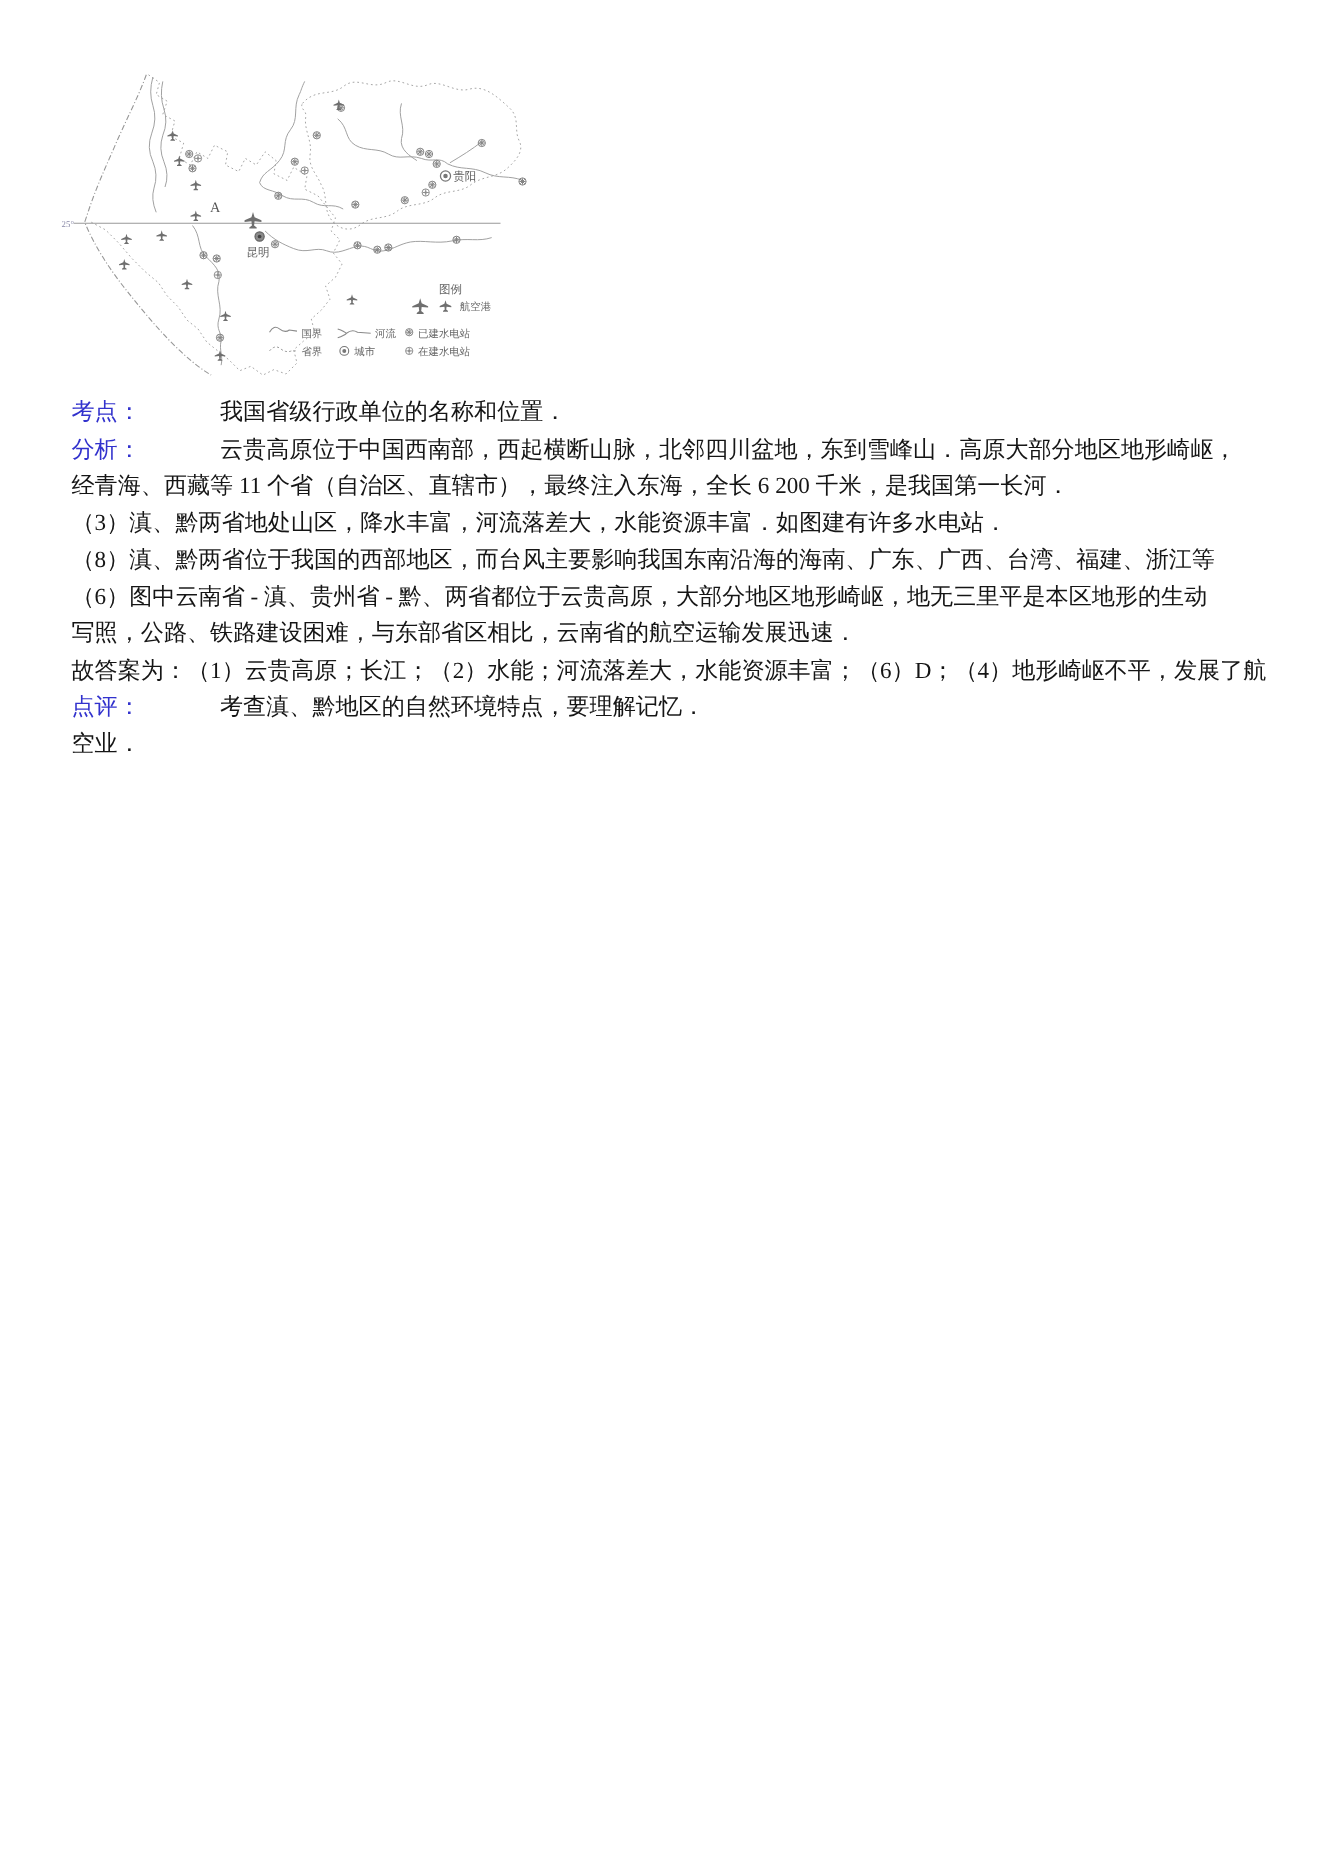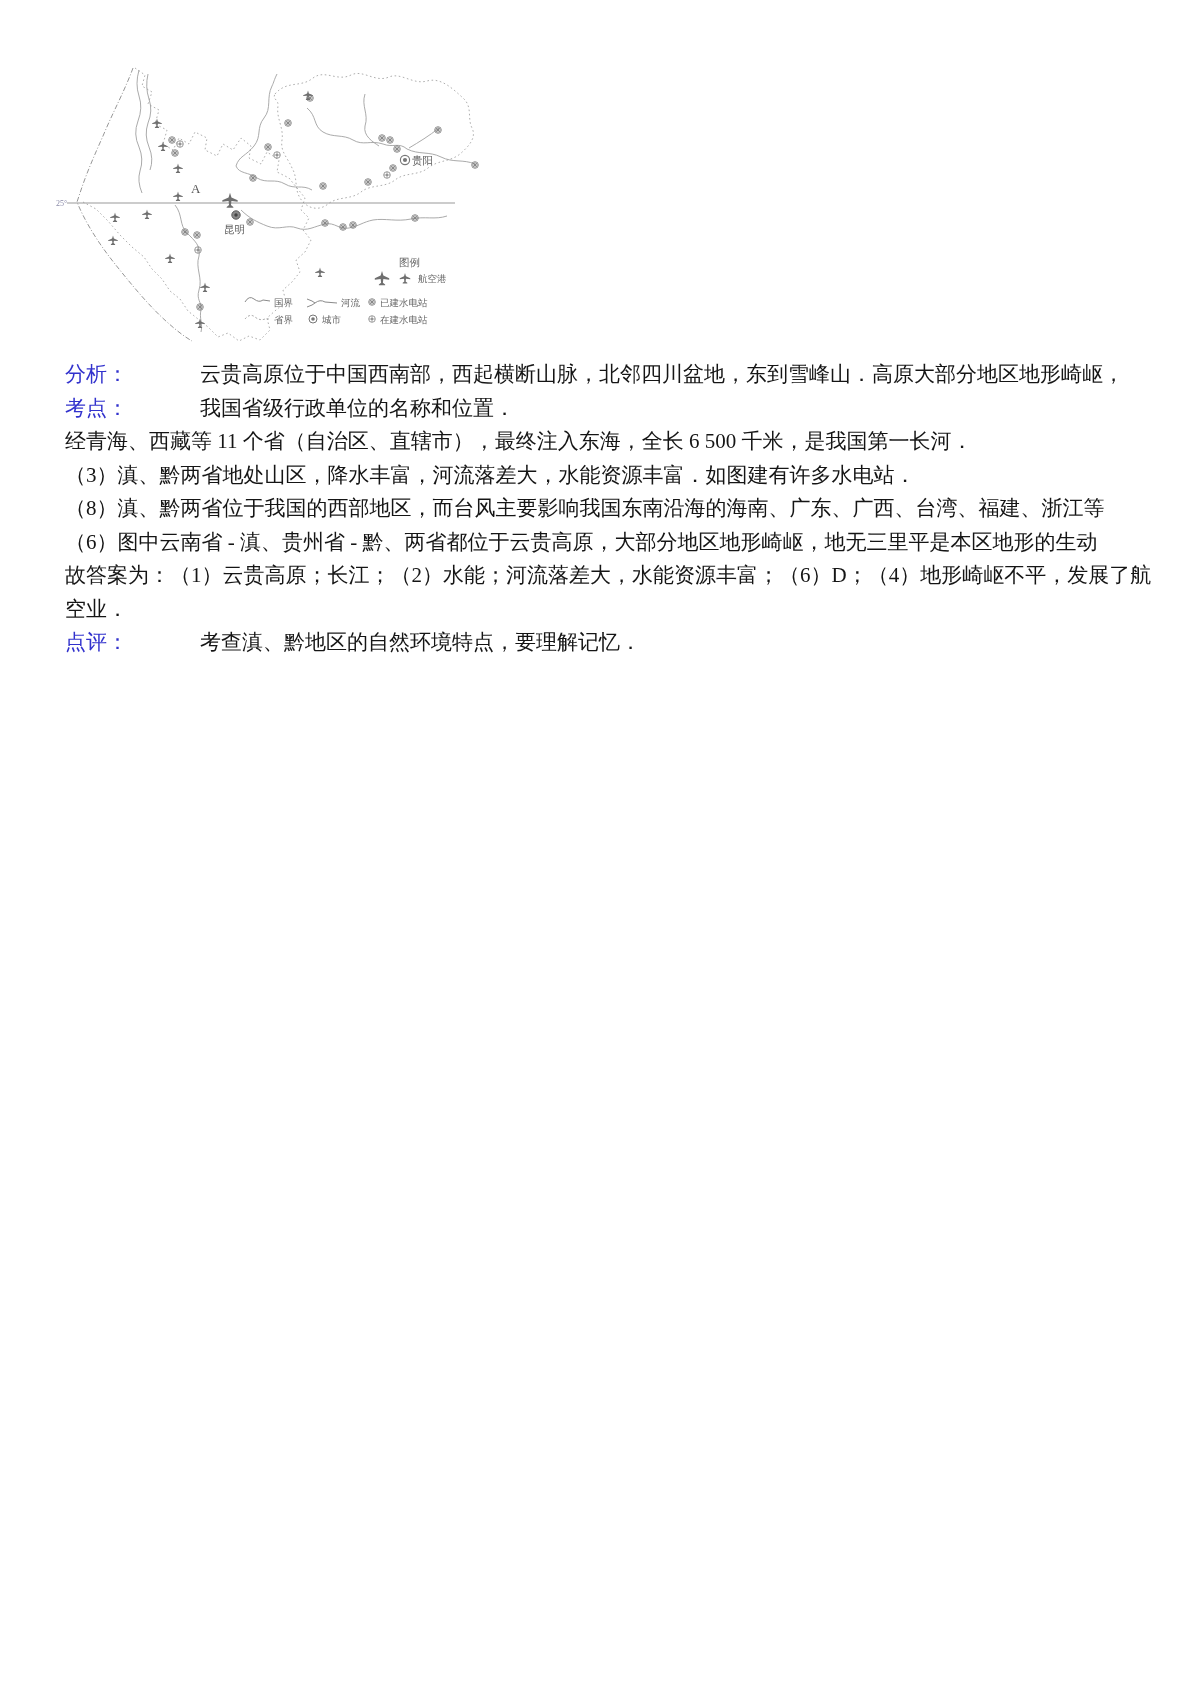--- a/index.html
+++ b/index.html
@@ -185,60 +185,64 @@
       <g>
         <use href="#hydro2" x="317" y="269"></use>
         <text class="map-label" x="325" y="273">在建水电站</text>
       </g>
     </g>
   </svg>
 </div>
 
 <div class="doc">
   <div class="line labeled">
+    <span class="sec-label">考点：</span>
+    <span class="line-text">我国省级行政单位的名称和位置．</span>
+  </div>
+
+  <div class="line labeled">
     <span class="sec-label">分析：</span>
     <span class="line-text">云贵高原位于中国西南部，西起横断山脉，北邻四川盆地，东到雪峰山．高原大部分地区地形崎岖，</span>
   </div>
 
-  <div class="line labeled">
-    <span class="sec-label">考点：</span>
-    <span class="line-text">我国省级行政单位的名称和位置．</span>
-  </div>
-
-
-
-  <div class="line">
-
-    <span class="line-text">经青海、西藏等 11 个省（自治区、直辖市），最终注入东海，全长 6 500 千米，是我国第一长河．</span>
+
+
+  <div class="line">
+
+    <span class="line-text">经青海、西藏等 11 个省（自治区、直辖市），最终注入东海，全长 6 200 千米，是我国第一长河．</span>
   </div>
 
   <div class="line">
 
     <span class="line-text">（3）滇、黔两省地处山区，降水丰富，河流落差大，水能资源丰富．如图建有许多水电站．</span>
   </div>
 
   <div class="line">
 
     <span class="line-text">（8）滇、黔两省位于我国的西部地区，而台风主要影响我国东南沿海的海南、广东、广西、台湾、福建、浙江等</span>
   </div>
 
 
   <div class="line">
 
     <span class="line-text">（6）图中云南省 - 滇、贵州省 - 黔、两省都位于云贵高原，大部分地区地形崎岖，地无三里平是本区地形的生动</span>
   </div>
 
+  <div class="line">
+
+    <span class="line-text">写照，公路、铁路建设困难，与东部省区相比，云南省的航空运输发展迅速．</span>
+  </div>
 
   <div class="line">
 
     <span class="line-text">故答案为：（1）云贵高原；长江；（2）水能；河流落差大，水能资源丰富；（6）D；（4）地形崎岖不平，发展了航</span>
-  </div>
-
-  <div class="line">
-
-    <span class="line-text">空业．</span>
   </div>
 
   <div class="line labeled">
     <span class="sec-label">点评：</span>
     <span class="line-text">考查滇、黔地区的自然环境特点，要理解记忆．</span>
   </div>
+
+  <div class="line">
+
+    <span class="line-text">空业．</span>
+  </div>
 </div>
 
 </body></html>

